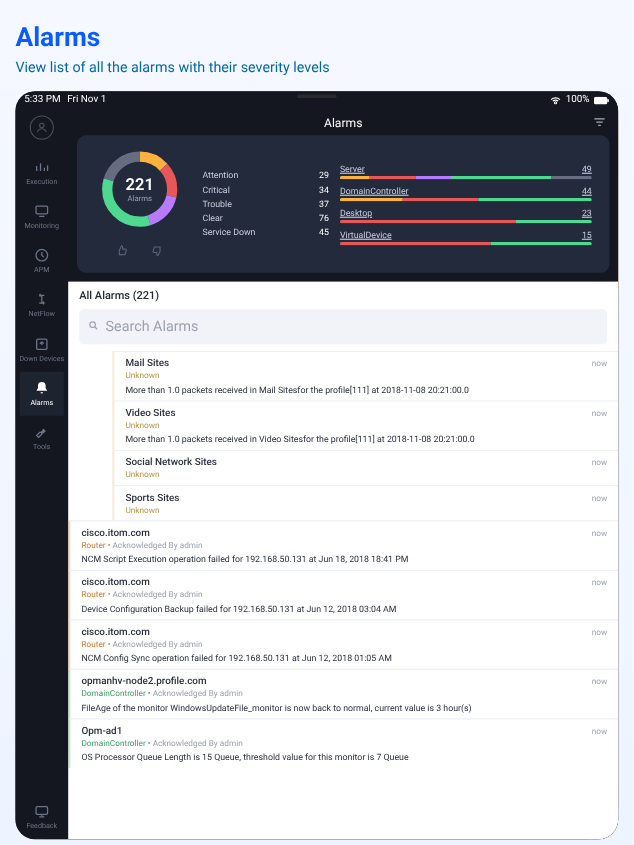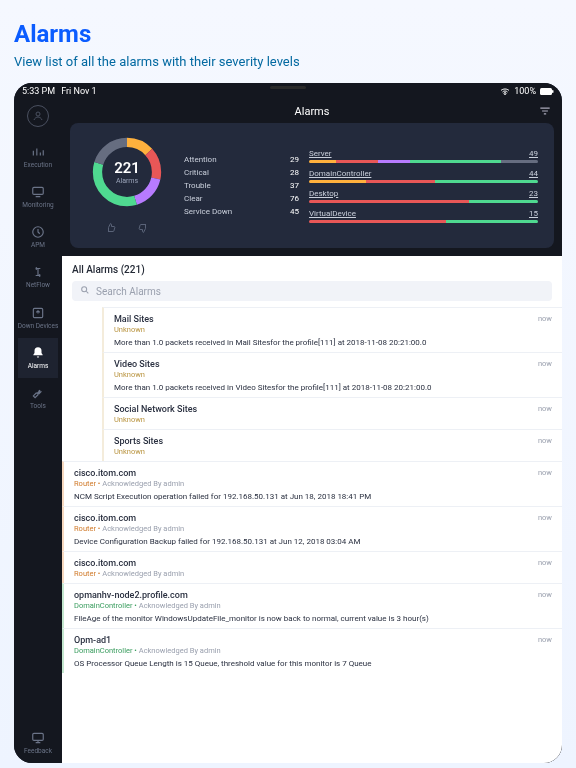--- a/index.html
+++ b/index.html
@@ -180,25 +180,25 @@
   .list-header {
     font-size: 10px;
     color: #242a36;
     padding: 8px 10px 6px 10px;
     font-weight: 500;
   }
   .search {
     margin: 0 10px 6px 10px;
     background: #f1f3f8;
     border-radius: 4px;
-    height: 20px;
+    height: 32px;
     display: flex; align-items: center;
     padding: 0 8px; gap: 6px;
     color: #9aa0ae;
-    font-size: 10px;
+    font-size: 13px;
   }
   .scroll {
     flex:1;
     overflow: hidden;
   }
   .alarm-item {
     border-top: 1px solid #edf0f5;
     padding: 6px 10px 5px 10px;
     border-left: 2px solid transparent;
   }
@@ -361,21 +361,21 @@
                 </span>
               </div>
             </div>
             <div class="sev-list" id="sev-list">
                 <div class="sev-row">
                   <span>Attention</span>
                   <span>29</span>
                 </div>
                 <div class="sev-row">
                   <span>Critical</span>
-                  <span>28</span>
+                  <span>34</span>
                 </div>
                 <div class="sev-row">
                   <span>Trouble</span>
                   <span>37</span>
                 </div>
                 <div class="sev-row">
                   <span>Clear</span>
                   <span>76</span>
                 </div>
                 <div class="sev-row">
@@ -488,20 +488,21 @@
                   </div>
                   <div class="sub">Router  •  <span class="ack">Acknowledged By admin</span></div>
                   <div class="msg">Device Configuration Backup failed for 192.168.50.131 at Jun 12, 2018 03:04 AM</div>
                 </div>
                 <div class="alarm-item router">
                   <div class="row1">
                     <div class="title">cisco.itom.com</div>
                     <div class="time">now</div>
                   </div>
                   <div class="sub">Router  •  <span class="ack">Acknowledged By admin</span></div>
+                  <div class="msg">NCM Config Sync operation failed for 192.168.50.131 at Jun 12, 2018 01:05 AM</div>
                 </div>
                 <div class="alarm-item dc">
                   <div class="row1">
                     <div class="title">opmanhv-node2.profile.com</div>
                     <div class="time">now</div>
                   </div>
                   <div class="sub">DomainController  •  <span class="ack">Acknowledged By admin</span></div>
                   <div class="msg">FileAge of the monitor WindowsUpdateFile_monitor is now back to normal, current value is 3 hour(s)</div>
                 </div>
                 <div class="alarm-item dc">

